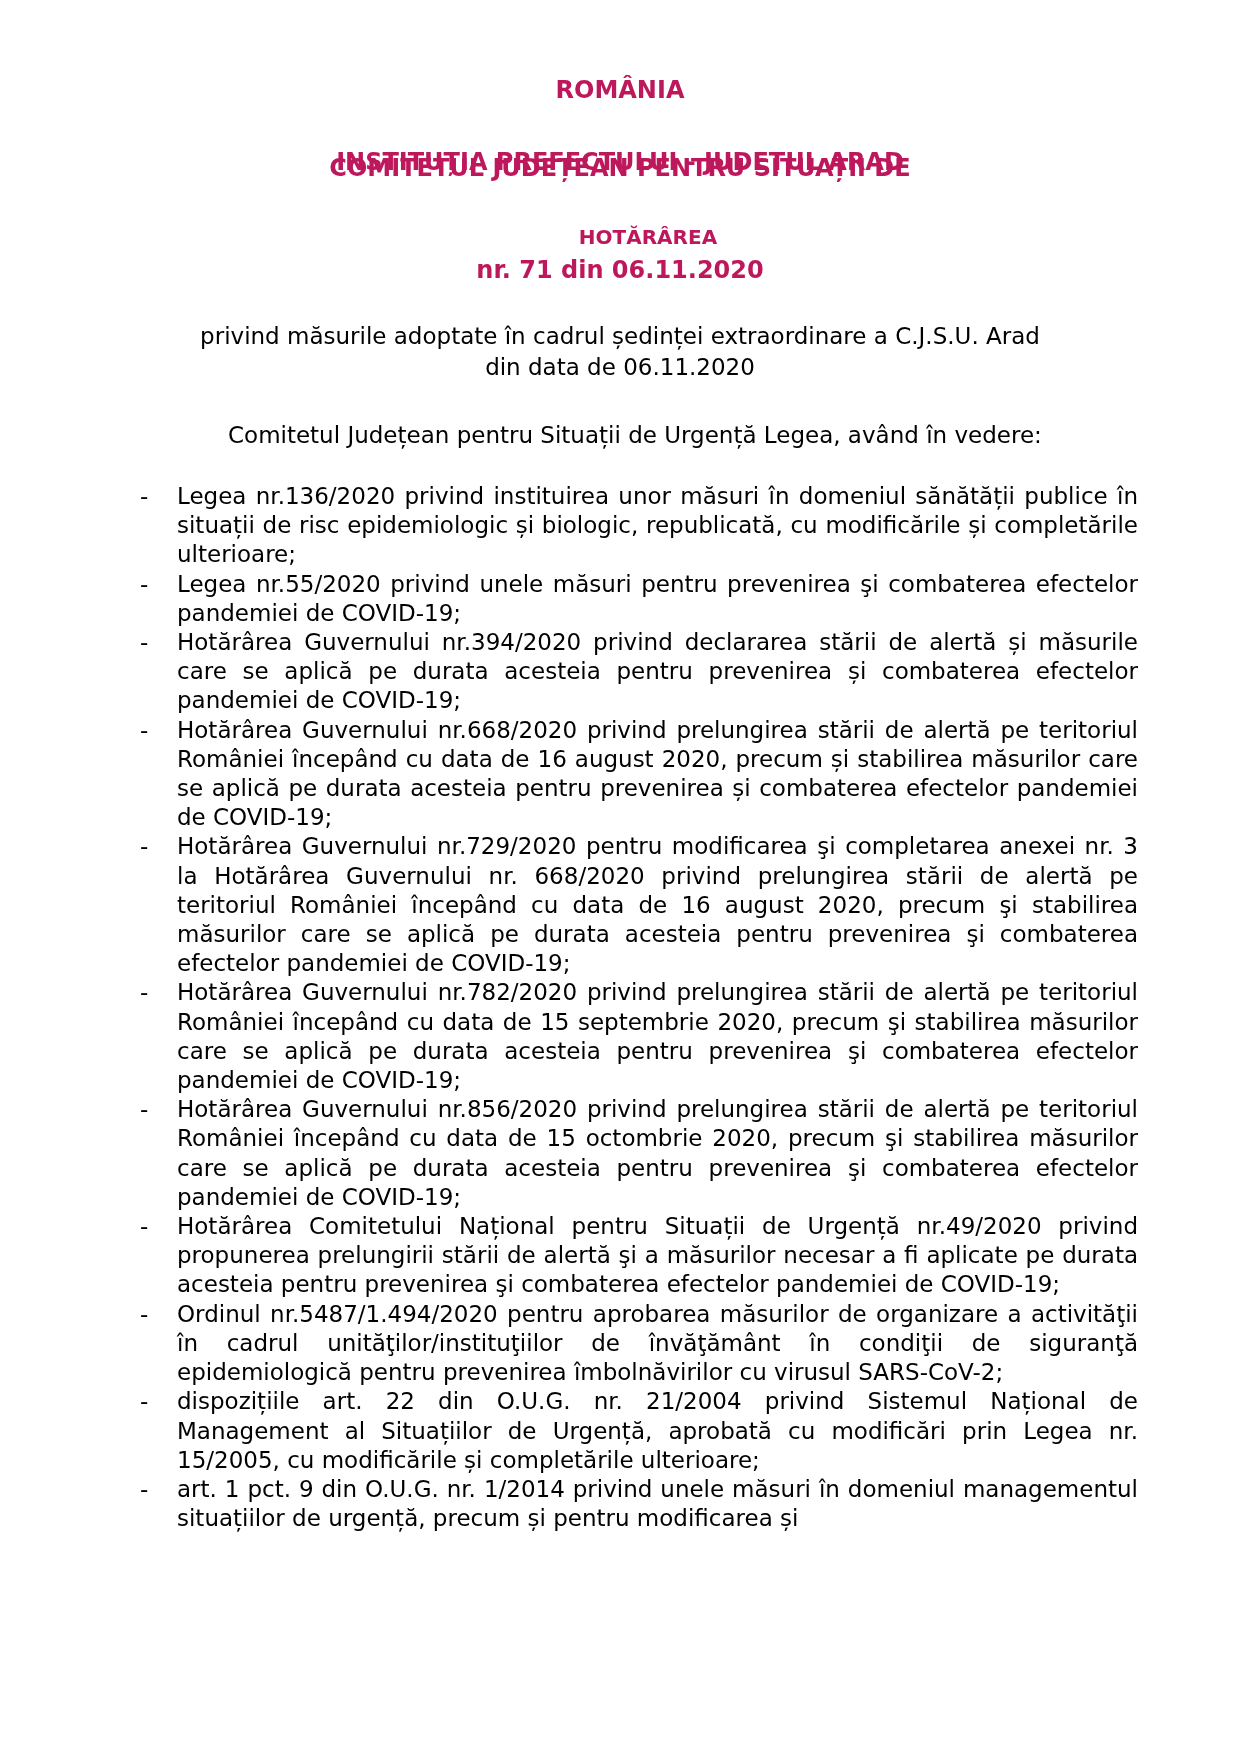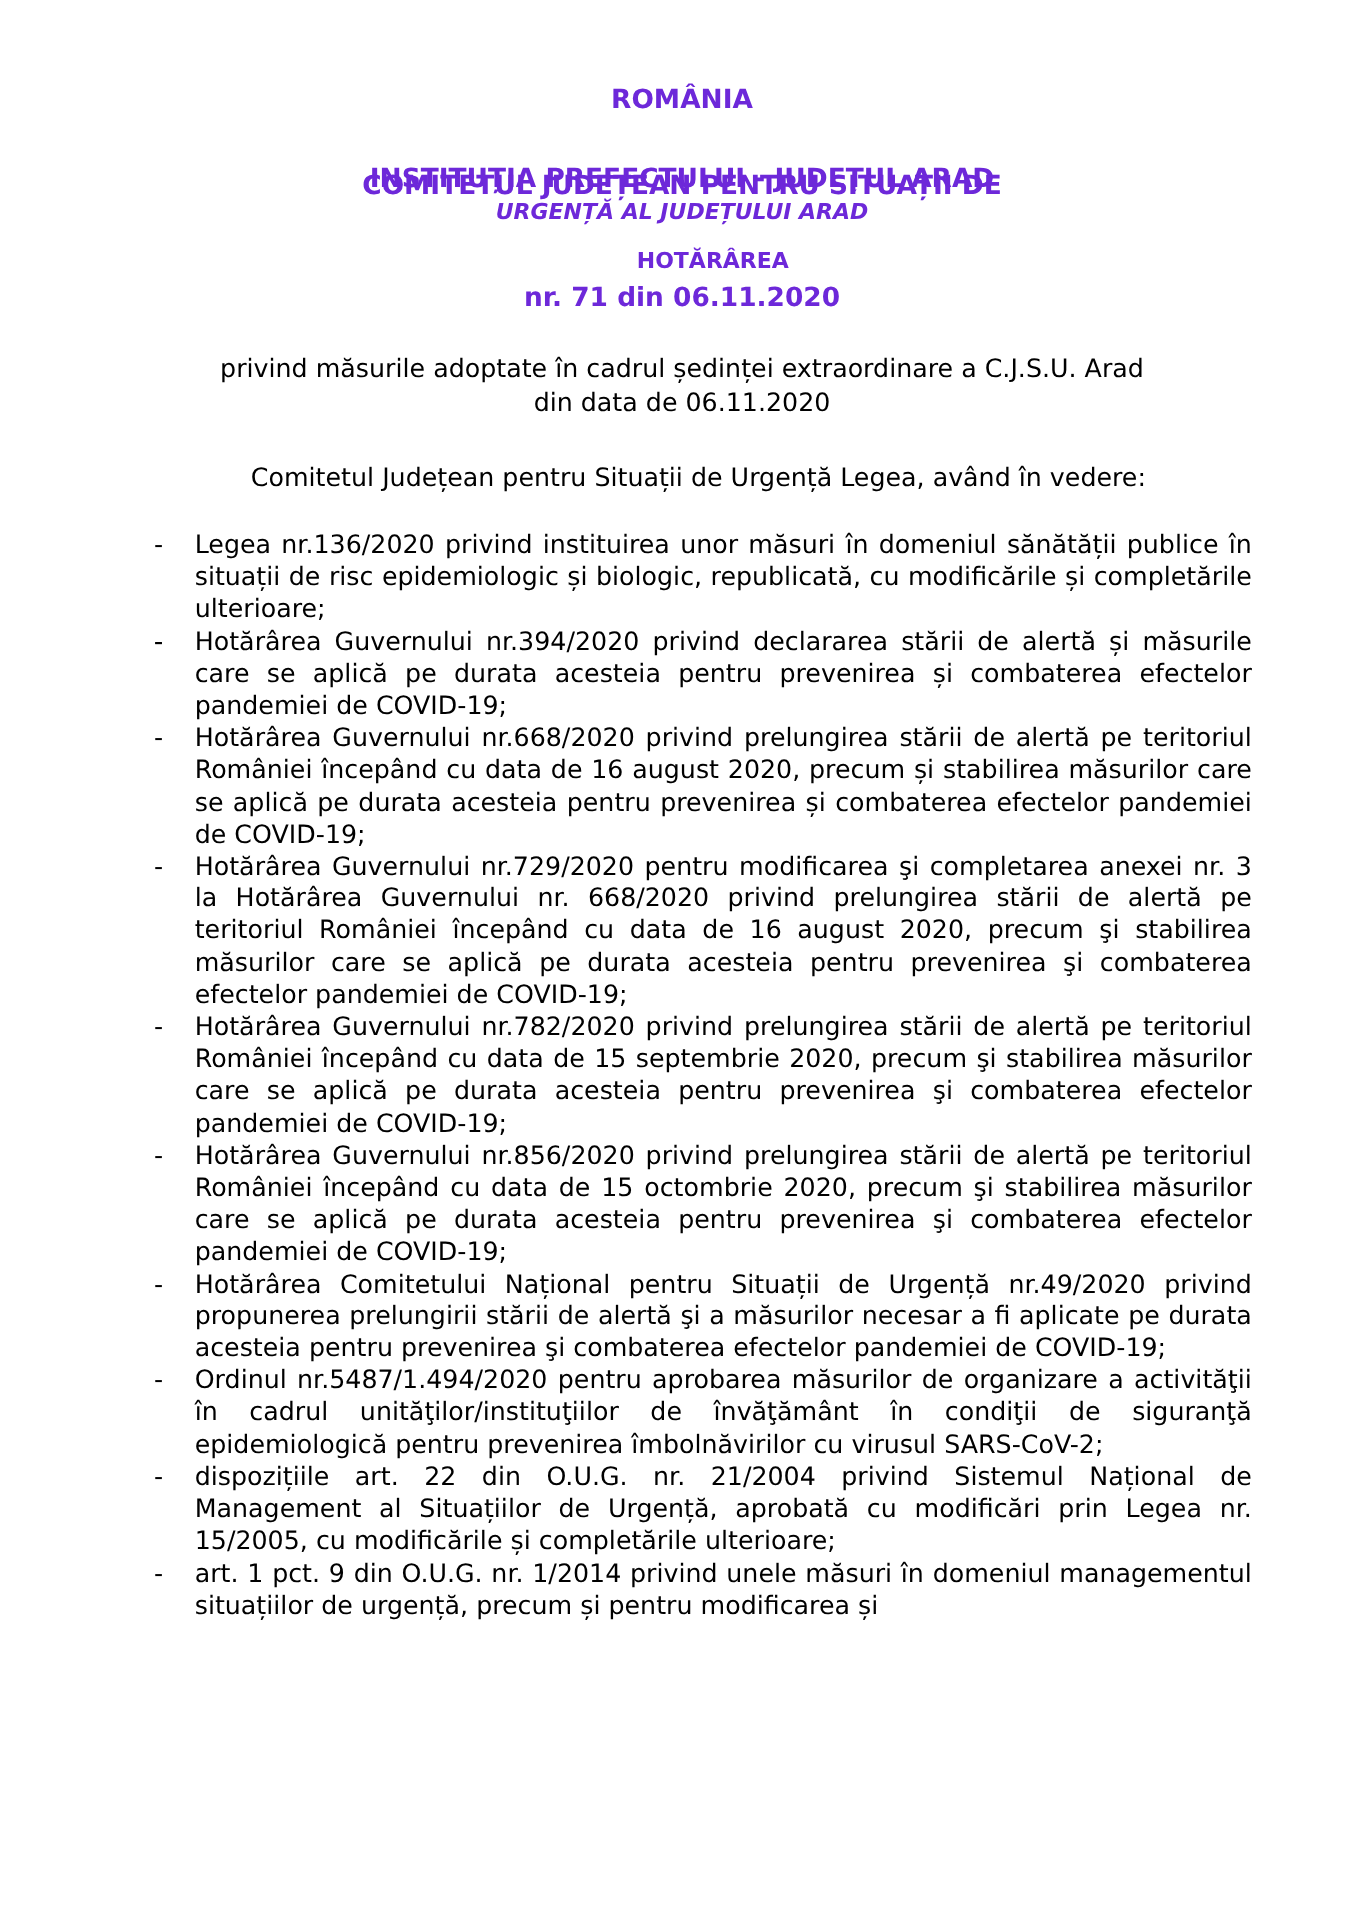--- a/index.html
+++ b/index.html
@@ -1,19 +1,19 @@
 <!DOCTYPE html>
 <html><head>
 <meta charset="utf-8">
 <style>
   html, body { margin: 0; padding: 0; background: #ffffff; }
   body { width: 1240px; height: 1754px; position: relative; overflow: hidden; color: #000; }
   .page { position: absolute; left: 0; top: 0; width: 1240px; height: 1754px; }
   .hdr { position: absolute; left: 0; width: 1240px; text-align: center;
-         font-family: "DejaVu Sans", sans-serif; font-weight: bold; color: #6d28d9; white-space: nowrap; }
+         font-family: "DejaVu Sans", sans-serif; font-weight: bold; color: #be185d; white-space: nowrap; }
   .h-country { top: 76px; font-size: 24px; }
   .h-inst { top: 113px; font-size: 24px; margin-top: 35px; }
   .h-com { top: 154px; font-size: 24px; }
   .h-com2 { top: 180px; font-size: 20px; font-style: italic; }
   .h-dec { top: 225px; font-size: 20px; padding-left: 28px; }
   .h-nr { top: 256px; font-size: 24px; }
   .sub { position: absolute; left: 0; width: 1240px; text-align: center;
          font-family: "DejaVu Sans", sans-serif; font-size: 23px; white-space: nowrap; }
   .sub1 { top: 323px; }
   .sub2 { top: 354px; }
@@ -24,32 +24,31 @@
           font-size: 23px; line-height: 29.2px; text-align: justify; margin: 0 0 0 0; }
   .dash { position: absolute; left: 140px; top: 0; }
 </style>
 </head>
 <body>
 
 <div class="page">
   <div class="hdr h-country">ROMÂNIA</div>
   <div class="hdr h-inst">INSTITUȚIA PREFECTULUI - JUDEȚUL ARAD</div>
   <div class="hdr h-com">COMITETUL JUDEȚEAN PENTRU SITUAȚII DE</div>
-  <div class="hdr h-com2">URGENȚĂ AL JUDEȚULUI ARAD</div>
   <div class="hdr h-dec">HOTĂRÂREA</div>
   <div class="hdr h-nr">nr. 71 din 06.11.2020</div>
 
   <div class="sub sub1">privind măsurile adoptate în cadrul ședinței extraordinare a C.J.S.U. Arad</div>
   <div class="sub sub2">din data de 06.11.2020</div>
 
   <div class="intro">Comitetul Județean pentru Situații de Urgență Legea, având în vedere:</div>
 
   <ul class="list">
     <li class="item"><span class="dash">-</span><span>Legea nr.136/2020 privind instituirea unor măsuri în domeniul sănătății publice în situații de risc epidemiologic și biologic, republicată, cu modificările și completările ulterioare;</span></li>
-    <li class="item"><span class="dash">-</span></li>
+    <li class="item"><span class="dash">-</span><span>Legea nr.55/2020 privind unele măsuri pentru prevenirea şi combaterea efectelor pandemiei de COVID-19;</span></li>
     <li class="item"><span class="dash">-</span><span>Hotărârea Guvernului nr.394/2020 privind declararea stării de alertă și măsurile care se aplică pe durata acesteia pentru prevenirea și combaterea efectelor pandemiei de COVID-19;</span></li>
     <li class="item"><span class="dash">-</span><span>Hotărârea Guvernului nr.668/2020 privind prelungirea stării de alertă pe teritoriul României începând cu data de 16 august 2020, precum și stabilirea măsurilor care se aplică pe durata acesteia pentru prevenirea și combaterea efectelor pandemiei de COVID-19;</span></li>
     <li class="item"><span class="dash">-</span><span>Hotărârea Guvernului nr.729/2020 pentru modificarea şi completarea anexei nr. 3 la Hotărârea Guvernului nr. 668/2020 privind prelungirea stării de alertă pe teritoriul României începând cu data de 16 august 2020, precum şi stabilirea măsurilor care se aplică pe durata acesteia pentru prevenirea şi combaterea efectelor pandemiei de COVID-19;</span></li>
     <li class="item"><span class="dash">-</span><span>Hotărârea Guvernului nr.782/2020 privind prelungirea stării de alertă pe teritoriul României începând cu data de 15 septembrie 2020, precum şi stabilirea măsurilor care se aplică pe durata acesteia pentru prevenirea şi combaterea efectelor pandemiei de COVID-19;</span></li>
     <li class="item"><span class="dash">-</span><span>Hotărârea Guvernului nr.856/2020 privind prelungirea stării de alertă pe teritoriul României începând cu data de 15 octombrie 2020, precum şi stabilirea măsurilor care se aplică pe durata acesteia pentru prevenirea şi combaterea efectelor pandemiei de COVID-19;</span></li>
     <li class="item"><span class="dash">-</span><span>Hotărârea Comitetului Național pentru Situații de Urgență nr.49/2020 privind propunerea prelungirii stării de alertă şi a măsurilor necesar a fi aplicate pe durata acesteia pentru prevenirea şi combaterea efectelor pandemiei de COVID-19;</span></li>
     <li class="item"><span class="dash">-</span><span>Ordinul nr.5487/1.494/2020 pentru aprobarea măsurilor de organizare a activităţii în cadrul unităţilor/instituţiilor de învăţământ în condiţii de siguranţă epidemiologică pentru prevenirea îmbolnăvirilor cu virusul SARS-CoV-2;</span></li>
     <li class="item"><span class="dash">-</span><span>dispozițiile art. 22 din O.U.G. nr. 21/2004 privind Sistemul Național de Management al Situațiilor de Urgență, aprobată cu modificări prin Legea nr. 15/2005, cu modificările și completările ulterioare;</span></li>
     <li class="item"><span class="dash">-</span><span>art. 1 pct. 9 din O.U.G. nr. 1/2014 privind unele măsuri în  domeniul managementul situațiilor de urgență, precum și pentru modificarea și</span></li>
   </ul>

